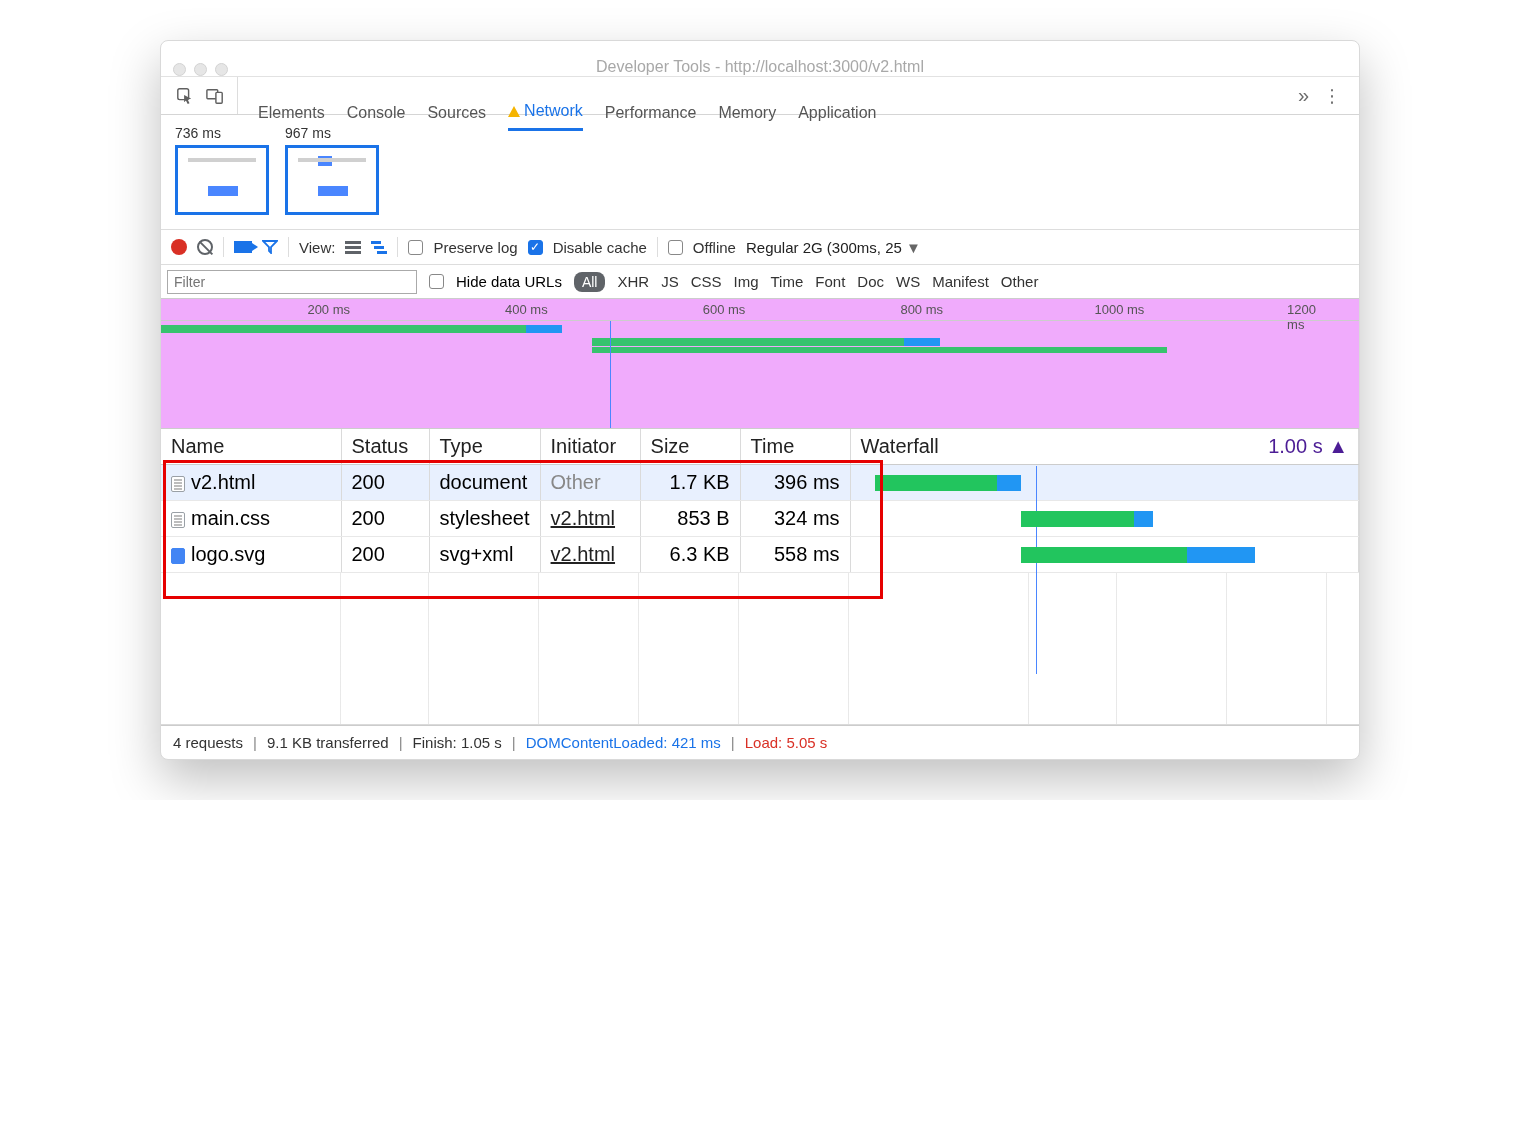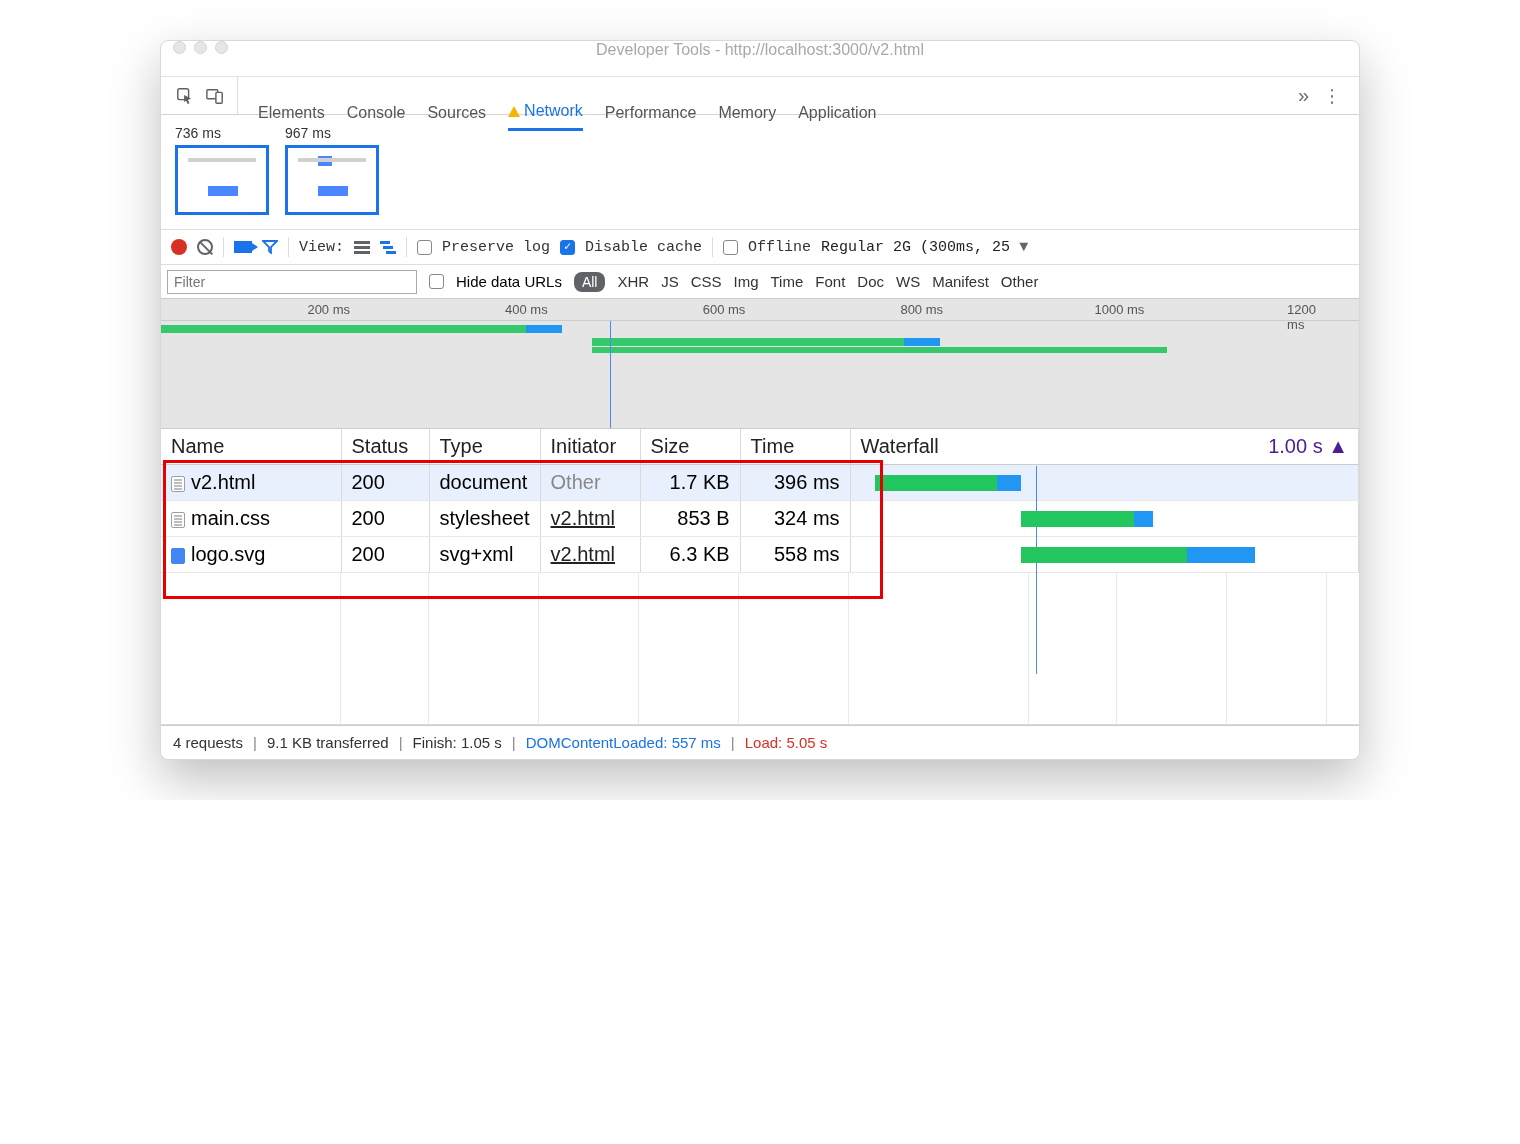--- a/index.html
+++ b/index.html
@@ -17,21 +17,21 @@
     border: 1px solid #d9d9d9;
     border-radius: 8px;
     box-shadow: 0 20px 50px rgba(0,0,0,0.25);
     overflow: hidden;
   }
 
   
   .titlebar {
     height: 36px;
     display: flex;
-    align-items: flex-start;
+    align-items: flex-end;
     padding: 0 12px;
     border-bottom: 1px solid #e2e2e2;
     position: relative;
   }
   .traffic-lights { display: flex; gap: 8px; position: absolute; left: 12px; }
   .tl { width: 13px; height: 13px; border-radius: 50%; background: #e6e6e6; border: 1px solid #d3d3d3; }
   .title-text { flex: 1; text-align: center; font-size: 16px; color: #a8a8a8; }
 
   
   .tabstrip {
@@ -61,21 +61,21 @@
   .frame-label { font-size: 14px; color:#333; padding-bottom:4px; }
   .frame-thumb { width: 94px; height: 70px; border: 3px solid #1a73e8; background:#fff; position:relative; }
   .frame-thumb::after { content:""; position:absolute; inset:10px 10px auto 10px; height:4px; background:#d0d0d0; }
   .frame-thumb .mini-block { position:absolute; top:38px; left:30px; width:30px; height:10px; background:#4a86ff; }
   .frame-thumb .mini-top { position:absolute; top:8px; left:30px; width:14px; height:10px; background:#4a86ff; }
 
   
   .nettoolbar {
     display:flex; align-items:center; height:36px;
     border-top:1px solid #ddd; border-bottom:1px solid #ddd;
-    padding: 0 10px; font-size:15px; color:#333; gap:10px;font-family:Liberation Mono, monospace;
+    padding: 0 10px; font-size:15px; color:#333; gap:10px;
   }
   .record-dot { width:16px; height:16px; border-radius:50%; background:#d93025; }
   .ban-icon { width:16px;height:16px;border:2px solid #5f6368;border-radius:50%;position:relative; }
   .ban-icon::after { content:""; position:absolute; width:18px;height:2px;background:#5f6368; transform:rotate(45deg); top:6px; left:-2px; }
   .vsep { width:1px; height:20px; background:#ddd; display:inline-block; }
   .cam-icon { width:18px;height:12px;background:#1a73e8;position:relative; }
   .cam-icon::after { content:"";position:absolute;right:-6px;top:2px; width:0;height:0;border-top:4px solid transparent;border-bottom:4px solid transparent;border-left:6px solid #1a73e8;}
   .funnel-icon { width:16px;height:14px; position:relative; }
   .funnel-icon svg { width:16px;height:14px; }
   .listview-icon,.waterview-icon{width:16px;height:14px;display:inline-flex;}
@@ -88,21 +88,21 @@
   
   .filterbar {
     display:flex; align-items:center; height:34px; border-bottom:1px solid #ccc;
     padding: 0 6px; gap:12px; font-size:15px;
   }
   .filter-input { width:250px; height:24px; border:1px solid #aaa; padding:2px 6px; font-size:14px; color:#be185d; }
   .pill { padding:2px 8px; border-radius:8px; background:#5f6368; color:#fff; font-size:14px; }
   .ftype { color:#333; cursor:pointer; }
 
   
-  .timeline-overview { border-bottom:1px solid #ccc; height:130px; position:relative; background:#e5e5e5; }
+  .timeline-overview { border-bottom:1px solid #ccc; height:130px; position:relative; background:#f0abfc; }
   .time-ruler { height:22px; border-bottom:1px solid #ccc; position:relative; font-size:13px; color:#555; }
   .time-tick { position:absolute; top:3px; transform:translateX(-50%); }
   .tl-bar { position:absolute; height:8px; }
   .tl-blue { background:#2196f3; }
   .tl-green { background:#22c55e; opacity:0.9; }
   .tl-vline { position:absolute; top:22px; bottom:0; width:1px; }
   .tl-dom { background:#4a86ff; }
 
   
   .nettable { width:100%; font-size:20px; border-collapse:collapse;padding-left:48px; }
@@ -353,18 +353,18 @@
     <div class="highlight-box" style="top:31px; left:2px; width:720px; height:139px;"></div>
   </div>
 
   <div class="statusbar">
     <span>4 requests</span>
     <span class="sep">|</span>
     <span>9.1 KB transferred</span>
     <span class="sep">|</span>
     <span>Finish: 1.05 s</span>
     <span class="sep">|</span>
-    <span class="stat-dom">DOMContentLoaded: 557 ms</span>
+    <span class="stat-dom">DOMContentLoaded: 421 ms</span>
     <span class="sep">|</span>
     <span class="stat-load">Load: 5.05 s</span>
   </div>
 
 </div>
 
 </body></html>

